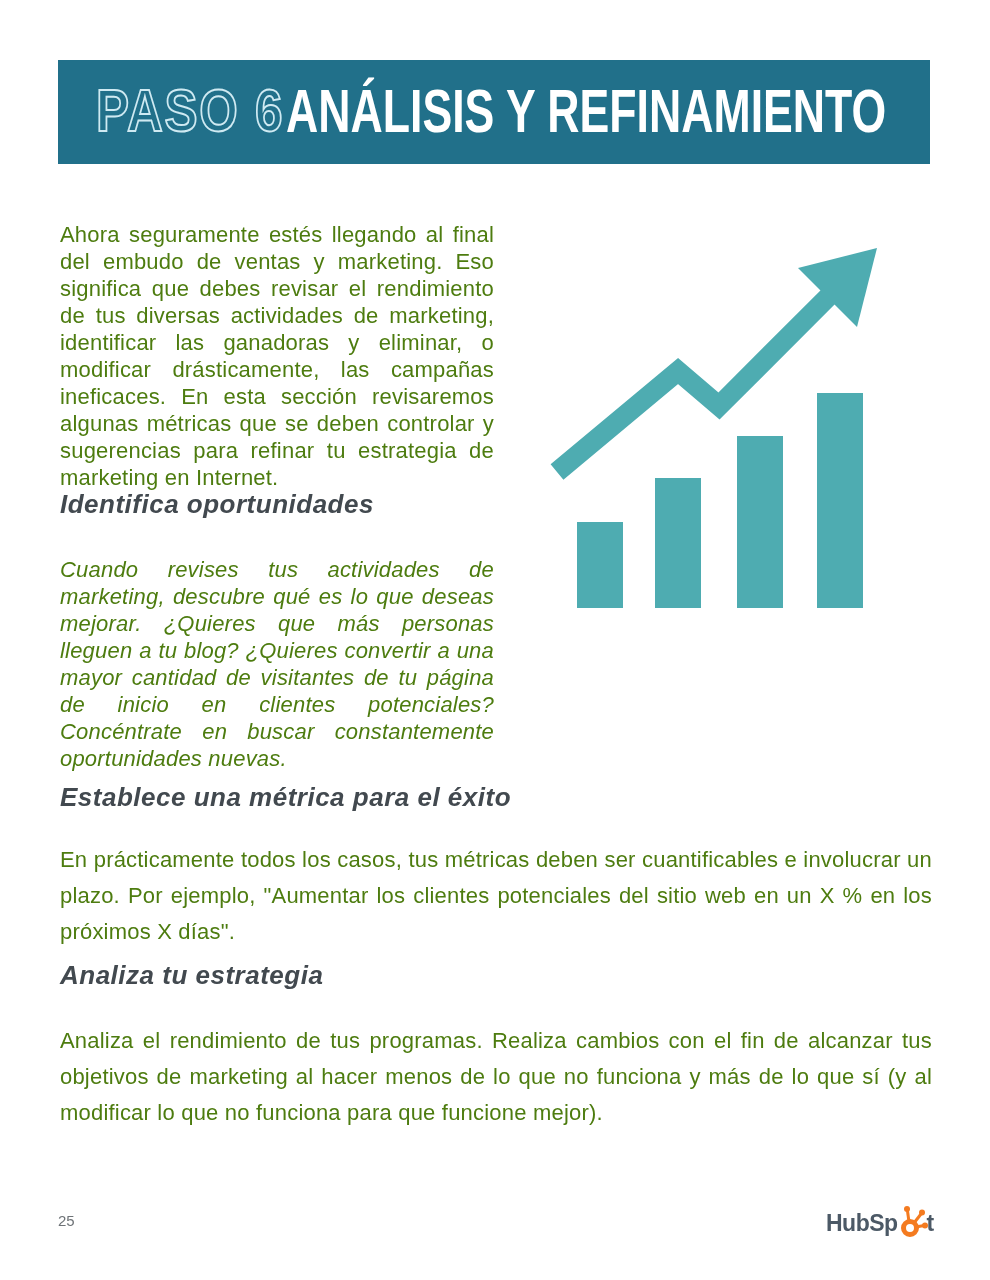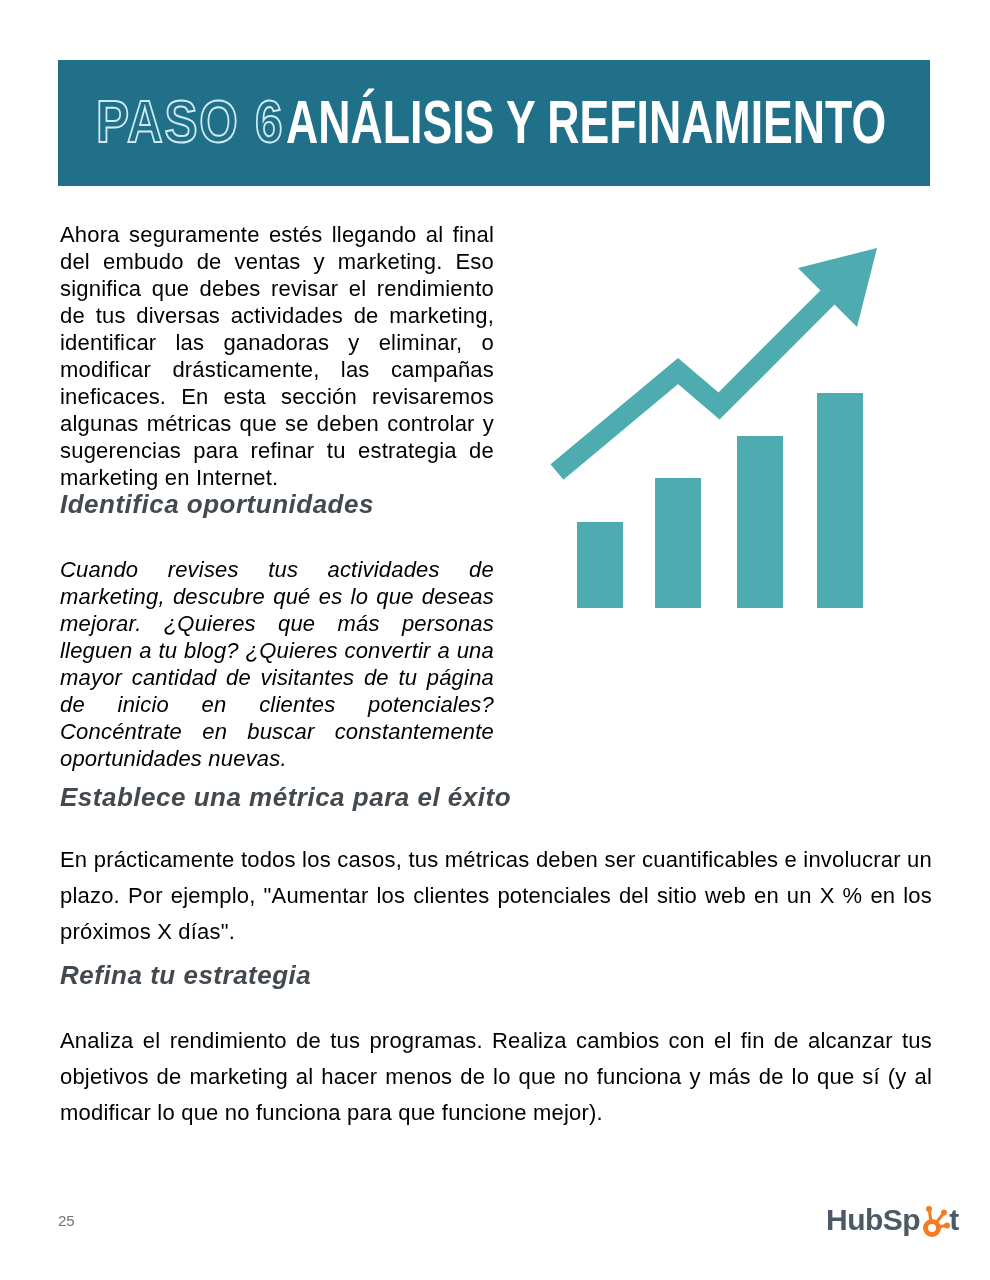--- a/index.html
+++ b/index.html
@@ -8,21 +8,21 @@
     background: #ffffff;
     font-family: "Liberation Sans", "DejaVu Sans", sans-serif;
     position: relative;
     overflow: hidden;
   }
   .page { position: absolute; inset: 0; width: 990px; height: 1280px; }
 
   
   .banner {
     position: absolute; left: 58px; top: 60px;
-    width: 872px; height: 126px;
+    width: 872px; height: 104px;
     background: #21708A;
   }
   .banner .step {
     position: absolute; left: 38px; top: 50%;
     transform: translateY(-52%) scaleX(0.84);
     transform-origin: left center;
     font-size: 59px; font-weight: bold;
     letter-spacing: 2px;
     color: transparent;
     -webkit-text-stroke: 2px #cfeaf2;
@@ -34,21 +34,21 @@
     transform-origin: left center;
     font-size: 62px; font-weight: bold;
     color: #ffffff;
     letter-spacing: 0px;
     white-space: nowrap;
   }
 
   
   .para {
     position: absolute;
-    color: #000000;
+    color: #4d7c0f;
     font-size: 22px;
     letter-spacing: 0.2px;
     text-align: justify;
   }
   .para.narrow { left: 60px; width: 434px; line-height: 27px; }
   .para.wide   { left: 60px; width: 872px; line-height: 36px; }
   #intro-para { top: 199px; }
   #para-identifica { top: 534px; font-style: italic; }
   #para-metrica { top: 820px; }
   #para-refina { top: 1001px; }
@@ -74,21 +74,21 @@
 
   
   .page-number {
     position: absolute; left: 58px; top: 1212px;
     font-size: 15px; color: #6E7377;
   }
   .hubspot-logo {
     position: absolute; left: 826px; top: 1204px;
     display: flex; align-items: flex-end;
     color: #4C5966;
-    font-size: 30px; font-weight: bold;
+    font-size: 23px; font-weight: bold;
     letter-spacing: -0.5px;
     line-height: 1;
   }
   .hubspot-logo .wordpart { padding-bottom: 2px; }
   .hubspot-logo svg { margin: 0 -1px -1px -1px; display: block; }
 </style>
 </head>
 <body>
 
 <div class="page">
@@ -110,21 +110,21 @@
     <polyline points="12,232 133,131 174,166 285,55" fill="none" stroke="#4EACB1" stroke-width="20" stroke-miterlimit="12"></polyline>
     <polygon points="332,8 312,87 253,28" fill="#4EACB1"></polygon>
   </svg>
 
   <h2 class="heading" id="heading-identifica">Identifica oportunidades</h2>
   <p class="para narrow" id="para-identifica">Cuando revises tus actividades de marketing, descubre qué es lo que deseas mejorar. ¿Quieres que más personas lleguen a tu blog? ¿Quieres convertir a una mayor cantidad de visitantes de tu página de inicio en clientes potenciales? Concéntrate en buscar constantemente oportunidades nuevas.</p>
 
   <h2 class="heading" id="heading-metrica">Establece una métrica para el éxito</h2>
   <p class="para wide" id="para-metrica">En prácticamente todos los casos, tus métricas deben ser cuantificables e involucrar un plazo. Por ejemplo, "Aumentar los clientes potenciales del sitio web en un X % en los próximos X días".</p>
 
-  <h2 class="heading" id="heading-refina">Refina tu estrategia</h2>
+  <h2 class="heading" id="heading-refina">Analiza tu estrategia</h2>
   <p class="para wide" id="para-refina">Analiza el rendimiento de tus programas. Realiza cambios con el fin de alcanzar tus objetivos de marketing al hacer menos de lo que no funciona y más de lo que sí (y al modificar lo que no funciona para que funcione mejor).</p>
 
   <span class="page-number">25</span>
 
   <div class="hubspot-logo">
     <span class="wordpart">HubSp</span>
     <svg width="31" height="34" viewBox="0 0 31 34" aria-hidden="true">
       <g stroke="#F47B20" fill="none" stroke-width="3">
         <line x1="12" y1="18" x2="10.5" y2="7"></line>
         <line x1="17" y1="19" x2="24" y2="10"></line>

